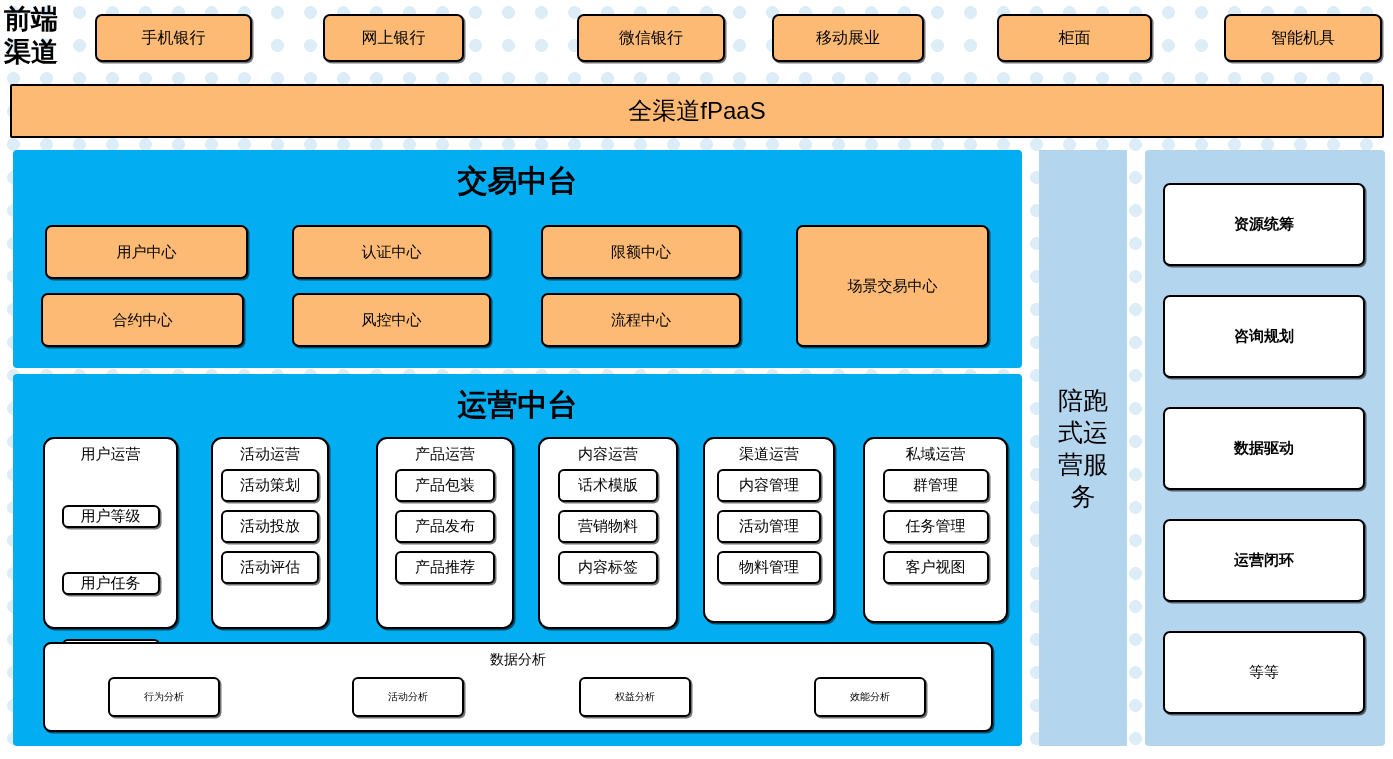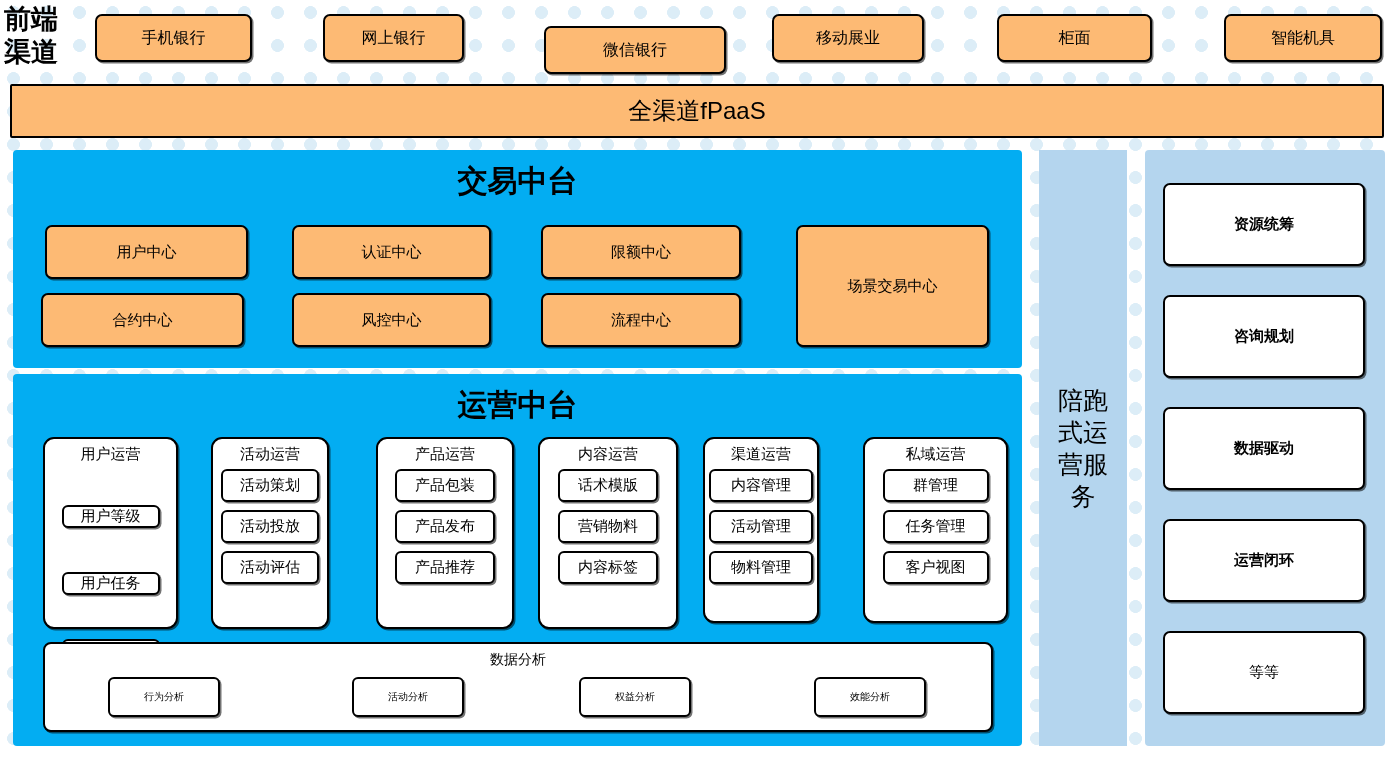--- a/index.html
+++ b/index.html
@@ -207,21 +207,21 @@
 </head>
 <body>
 
 <div id="front-label">
   <div>前端</div>
   <div>渠道</div>
 </div>
 
 <div class="box channel-box" style="left:95px;width:157px;">手机银行</div>
 <div class="box channel-box" style="left:323px;width:141px;">网上银行</div>
-<div class="box channel-box" style="left:544px;width:182px;margin-top:12px;">微信银行</div>
+<div class="box channel-box" style="left:577px;width:148px;">微信银行</div>
 <div class="box channel-box" style="left:772px;width:152px;">移动展业</div>
 <div class="box channel-box" style="left:997px;width:155px;">柜面</div>
 <div class="box channel-box" style="left:1224px;width:158px;">智能机具</div>
 
 <div class="box" id="fpaas-bar">全渠道fPaaS</div>
 
 <div class="blue-panel" id="trade-panel">
   <div class="panel-title" id="trade-title">交易中台</div>
 
   <div class="box trade-box" style="left:32px;top:75px;width:203px;">用户中心</div>
@@ -257,21 +257,21 @@
     <div class="ops-item" style="width:100px;">产品推荐</div>
   </div>
 
   <div class="ops-col" style="left:525px;top:63px;width:140px;height:192px;">
     <div class="ops-col-title">内容运营</div>
     <div class="ops-item" style="width:100px;">话术模版</div>
     <div class="ops-item" style="width:100px;">营销物料</div>
     <div class="ops-item" style="width:100px;">内容标签</div>
   </div>
 
-  <div class="ops-col" style="left:690px;top:63px;width:116px;height:186px;">
+  <div class="ops-col" style="left:690px;top:63px;width:132px;height:186px;">
     <div class="ops-col-title">渠道运营</div>
     <div class="ops-item" style="width:104px;">内容管理</div>
     <div class="ops-item" style="width:104px;">活动管理</div>
     <div class="ops-item" style="width:104px;">物料管理</div>
   </div>
 
   <div class="ops-col" style="left:850px;top:63px;width:145px;height:186px;">
     <div class="ops-col-title">私域运营</div>
     <div class="ops-item" style="width:106px;">群管理</div>
     <div class="ops-item" style="width:106px;">任务管理</div>

